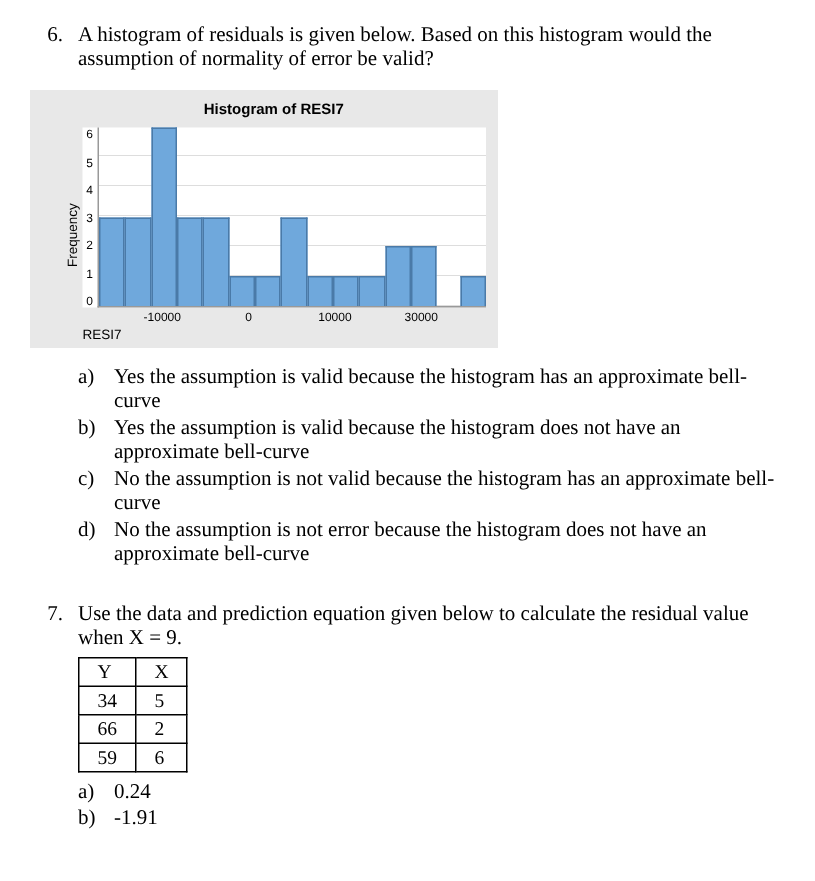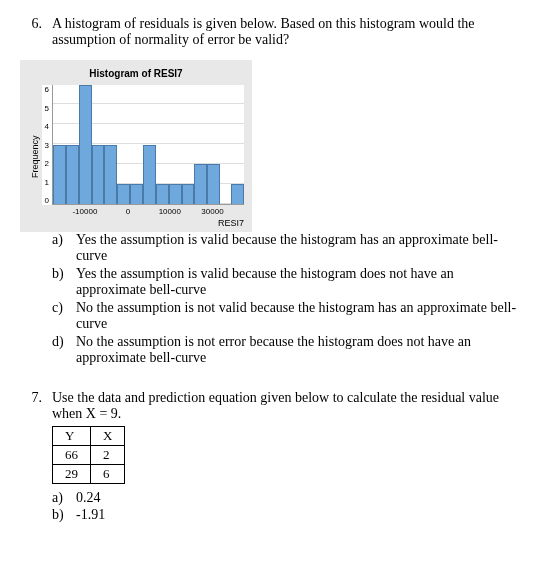--- a/index.html
+++ b/index.html
@@ -22,23 +22,23 @@
     }
     .q-num {
       min-width: 22px;
       text-align: right;
     }
     .q-text {
       flex: 1;
     }
     .chart-box {
       background: #e8e8e8;
-      width: 232px;
-      padding: 8px 8px 4px 8px;
-      margin: 12px 0 0 0;
+      width: 312px;
+      padding: 8px 8px 4px 21px;
+      margin: 12px 0 12px 0;
     }
     .chart-title {
       text-align: center;
       font-family: Arial, sans-serif;
       font-size: 10px;
       font-weight: bold;
       margin-bottom: 6px;
     }
     .chart-inner {
       display: flex;
@@ -99,21 +99,21 @@
       font-family: Arial, sans-serif;
       font-size: 8px;
       margin-left: 10px;
       margin-top: 2px;
     }
     .xticks span {
       flex: 1;
       text-align: center;
     }
     .xlabel {
-      text-align: right;
+      text-align: left;
       font-family: Arial, sans-serif;
       font-size: 9px;
       margin-top: 2px;
     }
     .options {
       margin-left: 32px;
     }
     .opt {
       display: flex;
       gap: 8px;
@@ -235,25 +235,29 @@
   </div>
 
   <div class="indent eq-row">
     <table class="data">
       <tbody>
           <tr>
         <th>Y</th>
         <th>X</th>
       </tr>
       <tr>
+            <td>34</td>
+            <td>5</td>
+          </tr>
+      <tr>
             <td>66</td>
             <td>2</td>
           </tr>
       <tr>
-            <td>29</td>
+            <td>59</td>
             <td>6</td>
           </tr>
     </tbody>
       </table>
   </div>
 
   <div class="short-opts">
     <div class="opt">
       <span class="opt-label">a)</span>
       <span>0.24</span>

